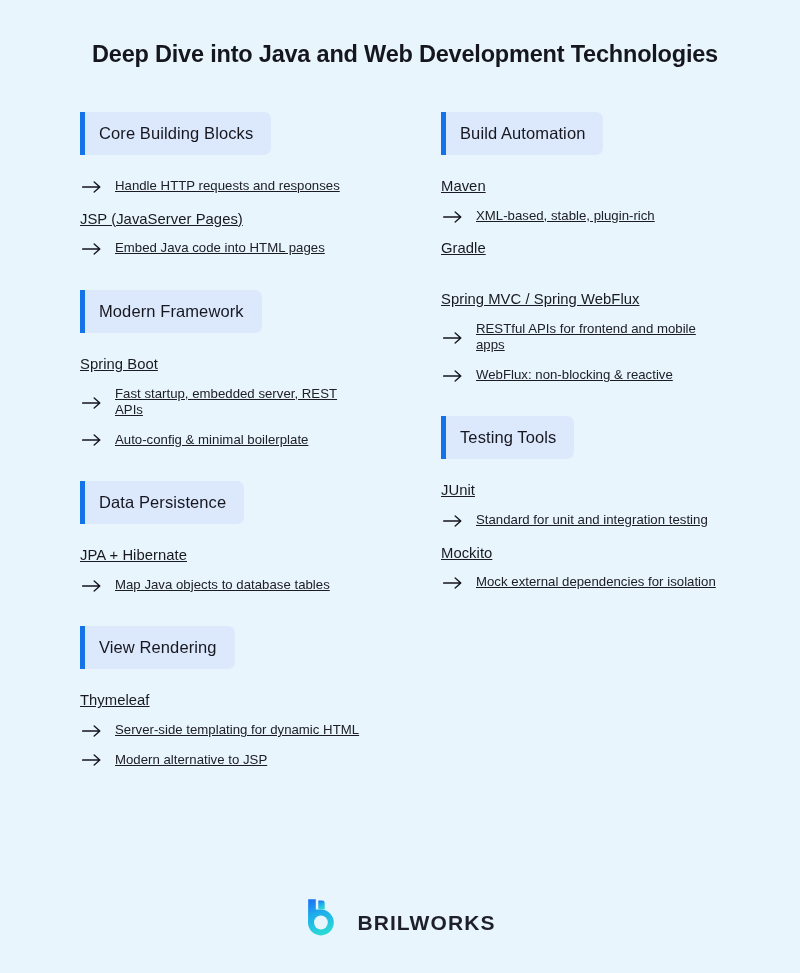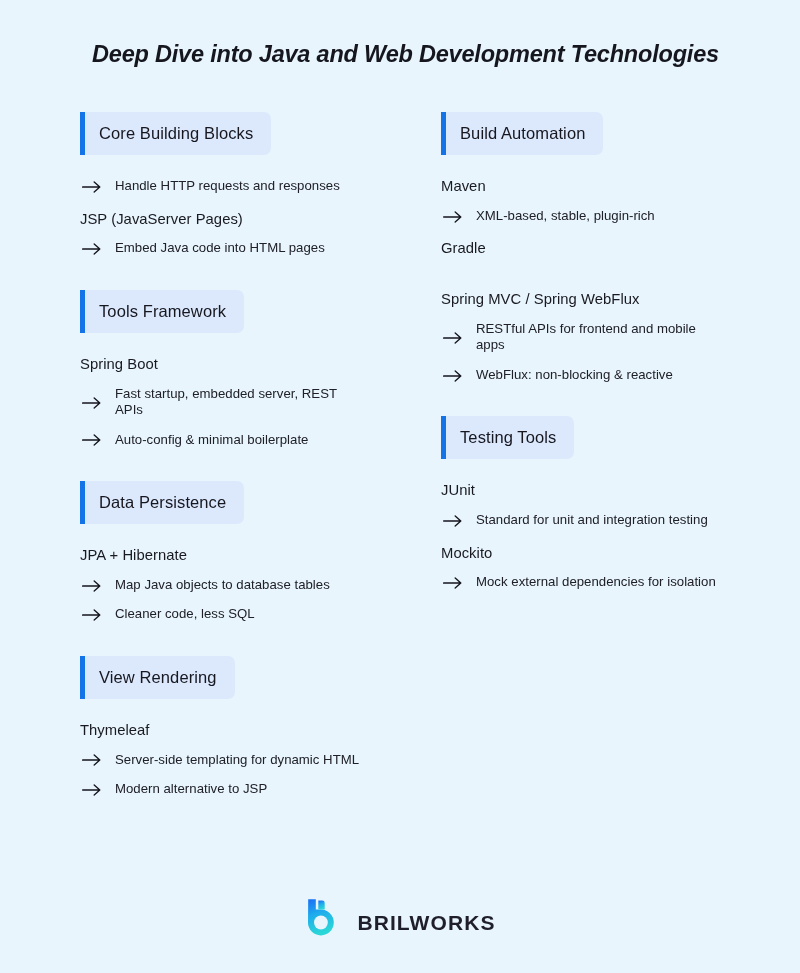--- a/index.html
+++ b/index.html
@@ -20,21 +20,20 @@
   #infographic {
     width: 800px;
     height: 973px;
     box-sizing: border-box;
     position: relative;
   }
 
   
   .title-wrap {
     padding: 40px 64px 0 92px;
-    font-style: italic;
   }
   .page-title {
     font-size: 23.5px;
     font-weight: 700;
     letter-spacing: -0.2px;
     color: #16161f;
     line-height: 1.25;
     margin: 0;
   }
 
@@ -44,20 +43,21 @@
     top: 112px;
     left: 0;
     width: 800px;
     display: flex;
     flex-direction: row;
     align-items: flex-start;
   }
   .column {
     width: 360px;
     box-sizing: border-box;
+    text-decoration: underline;
   }
   .column.left  { padding-left: 80px; }
   .column.right { padding-left: 81px; }
 
   
   .section {
     margin-bottom: 33px;
   }
   .section:last-child { margin-bottom: 0; }
 
@@ -194,21 +194,21 @@
                   <svg width="20" height="12" viewBox="0 0 20 12">
                     <path d="M0.6 6 H17.4 M12.2 1 L17.8 6 L12.2 11" fill="none" stroke="currentColor" stroke-width="1.35" stroke-linecap="round" stroke-linejoin="round"></path>
                   </svg>
                 </span>
                 <span class="bullet-text">Embed Java code into HTML pages</span>
               </div>
             </div>
           </div></div>
         <div class="section"><div class="section-header">
             <span class="section-bar"></span>
-            <span class="section-title">Tools Framework</span>
+            <span class="section-title">Modern Framework</span>
           </div><div class="section-body">
             <div class="topic">
               <div class="topic-name">Spring Boot</div>
               <div class="bullet">
                 <span class="bullet-arrow">
                   <svg width="20" height="12" viewBox="0 0 20 12">
                     <path d="M0.6 6 H17.4 M12.2 1 L17.8 6 L12.2 11" fill="none" stroke="currentColor" stroke-width="1.35" stroke-linecap="round" stroke-linejoin="round"></path>
                   </svg>
                 </span>
                 <span class="bullet-text">Fast startup, embedded server, REST APIs</span>
@@ -229,28 +229,20 @@
           </div><div class="section-body">
             <div class="topic">
               <div class="topic-name">JPA + Hibernate</div>
               <div class="bullet">
                 <span class="bullet-arrow">
                   <svg width="20" height="12" viewBox="0 0 20 12">
                     <path d="M0.6 6 H17.4 M12.2 1 L17.8 6 L12.2 11" fill="none" stroke="currentColor" stroke-width="1.35" stroke-linecap="round" stroke-linejoin="round"></path>
                   </svg>
                 </span>
                 <span class="bullet-text">Map Java objects to database tables</span>
-              </div>
-              <div class="bullet">
-                <span class="bullet-arrow">
-                  <svg width="20" height="12" viewBox="0 0 20 12">
-                    <path d="M0.6 6 H17.4 M12.2 1 L17.8 6 L12.2 11" fill="none" stroke="currentColor" stroke-width="1.35" stroke-linecap="round" stroke-linejoin="round"></path>
-                  </svg>
-                </span>
-                <span class="bullet-text">Cleaner code, less SQL</span>
               </div>
             </div>
           </div></div>
         <div class="section"><div class="section-header">
             <span class="section-bar"></span>
             <span class="section-title">View Rendering</span>
           </div><div class="section-body">
             <div class="topic">
               <div class="topic-name">Thymeleaf</div>
               <div class="bullet">

